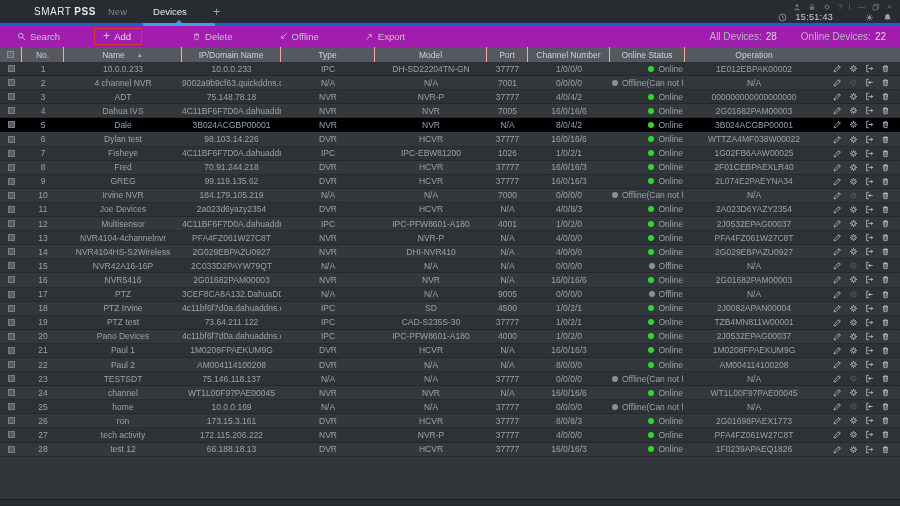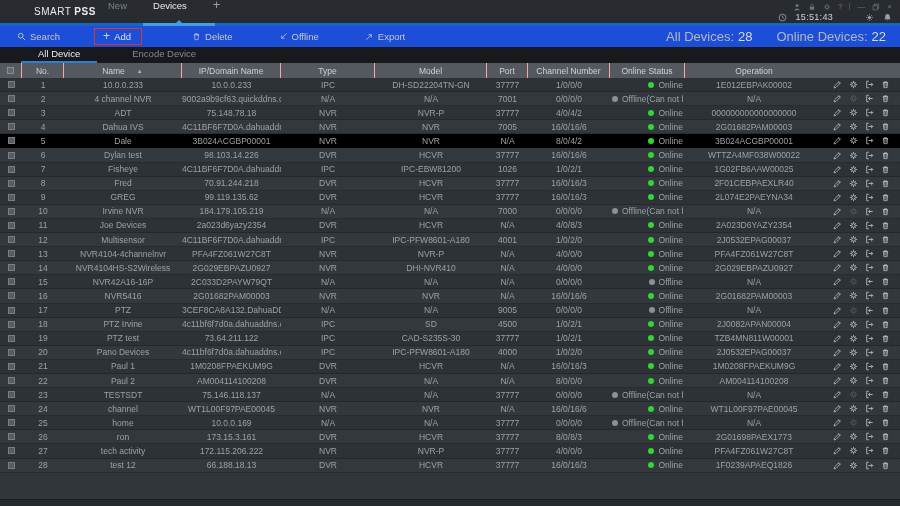--- a/index.html
+++ b/index.html
@@ -4,49 +4,49 @@
 <style>
   * { margin:0; padding:0; box-sizing:border-box; }
   html,body { width:900px; height:506px; overflow:hidden; background:#1a1d21; }
   .app { width:900px; height:506px; display:flex; flex-direction:column; overflow:hidden;
          font-family:"Liberation Sans", sans-serif; background:#31363b; position:relative; }
 
   
   .titlebar { height:23px; background:#282c31; display:flex; align-items:center; position:relative; flex:none; }
   .logo { margin-left:34px; font-size:10px; color:#e8eaec; letter-spacing:.5px; }
   .logo .l1 { font-weight:400; } .logo .l2 { font-weight:700; margin-left:3px; }
-  .tabstrip { position:absolute; left:108px; top:0; height:23px; display:flex; align-items:flex-start; gap:26px; }
+  .tabstrip { position:absolute; left:108px; top:0; height:23px; display:flex; align-items:center; gap:26px; }
   .ttab { font-size:9.5px; color:#7d828a; cursor:default; }
   .ttab.active { color:#e8eaec; }
   .addtab { font-size:13px; color:#9aa0a6; line-height:10px; }
   .winctl { margin-left:auto; height:100%; display:flex; flex-direction:column; align-items:flex-end;
             justify-content:space-between; padding:2px 8px 1px 0; }
   .winrow1 { display:flex; align-items:center; gap:7px; color:#6e747b; font-size:8px; height:9px; }
   .winrow1 svg { width:8px; height:8px; display:block; }
   .winrow1 .txt { font-size:8px; line-height:8px; }
   .wsep { width:1px; height:7px; background:#4a4f55; }
   .winrow2 { display:flex; align-items:center; gap:9px; color:#9aa0a6; font-size:9px; }
   .winrow2 svg { width:9px; height:9px; display:block; }
   .time { color:#cdd0d4; letter-spacing:.3px; }
 
   
   .accentbar { height:3px; background:#1565c8; position:relative; flex:none; }
   .accentseg { position:absolute; left:143px; width:72px; top:0; height:3px; background:#41a0e3; }
   .notch { position:absolute; left:50%; top:-3px; margin-left:-3px; width:0; height:0;
            border-left:3px solid transparent; border-right:3px solid transparent; border-bottom:3px solid #41a0e3; }
 
   
-  .toolbar { height:21px; background:#1d4ed8; display:flex; align-items:center; font-size:9.5px; color:#c3c6ca; flex:none; }
+  .toolbar { height:21px; background:#a21caf; display:flex; align-items:center; font-size:9.5px; color:#c3c6ca; flex:none; }
   .tb-btn { display:flex; align-items:center; gap:4px; cursor:default; white-space:nowrap; }
   .tb-btn svg { width:9px; height:9px; display:block; }
   .tb-plus { font-size:12px; line-height:9px; color:#cdd0d4; }
   .m-search { margin-left:17px; }
   .addbox { margin-left:34px; border:1px solid #d43a2f; padding:2px 10px 2px 8px; display:flex; align-items:center; gap:4px; color:#dfe1e4; }
   .m-delete { margin-left:50px; } .m-import { margin-left:46px; } .m-export { margin-left:46px; }
-  .tb-right { margin-left:auto; margin-right:14px; display:flex; gap:24px; font-size:13px; color:#b4b8bd; }
+  .tb-right { margin-left:auto; margin-right:14px; display:flex; gap:24px; font-size:10px; color:#b4b8bd; }
   .tb-count { color:#d8dbde; margin-left:4px; }
 
   
   .devtabs { height:16px; background:#17191d; display:flex; align-items:flex-end; padding-left:38px; gap:52px; flex:none; }
   .dtab { font-size:9.5px; color:#85898f; padding-bottom:4px; position:relative; cursor:default; white-space:nowrap; }
   .dtab.active { color:#edeff1; }
   .dtab.active::after { content:''; position:absolute; left:-17px; right:-17px; bottom:0; height:2px; background:#2b7fd4; }
 
   
   :root { --cols: 22px 42px 118px 99px 94px 112px 41px 82px 75px 138px 1fr; }
@@ -192,24 +192,20 @@
           </svg>
         </span>
       <span>Export</span>
     </div>
     <div class="tb-right">
       <span><span>All Devices:</span><span class="tb-count">28</span></span>
       <span><span>Online Devices:</span><span class="tb-count">22</span></span>
     </div>
   </div>
 
-  <div class="devtabs">
-    <span class="dtab active">All Device</span>
-    <span class="dtab">Encode Device</span>
-  </div>
 
   <div class="thead">
       <div class="hcell cbcell">
         <span class="box"></span>
       </div>
       <div class="hcell">
         <span>No.</span>
       </div>
       <div class="hcell">
         <span>Name</span>

